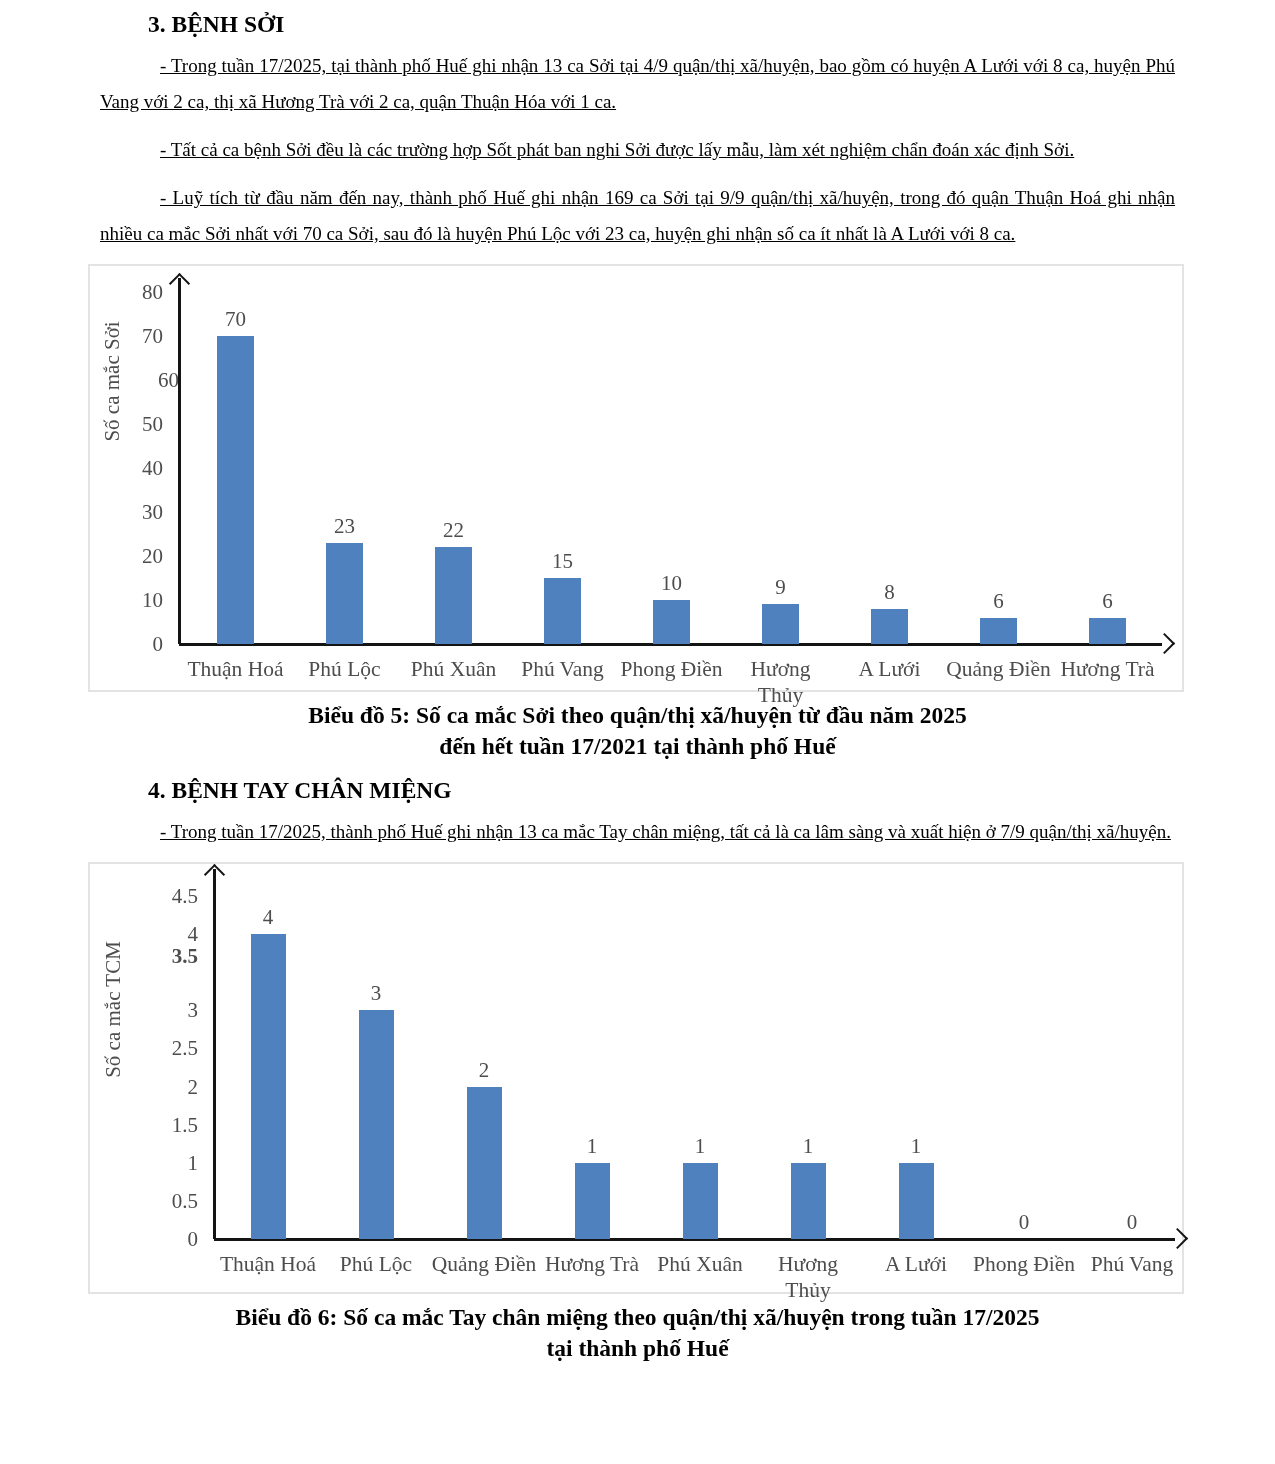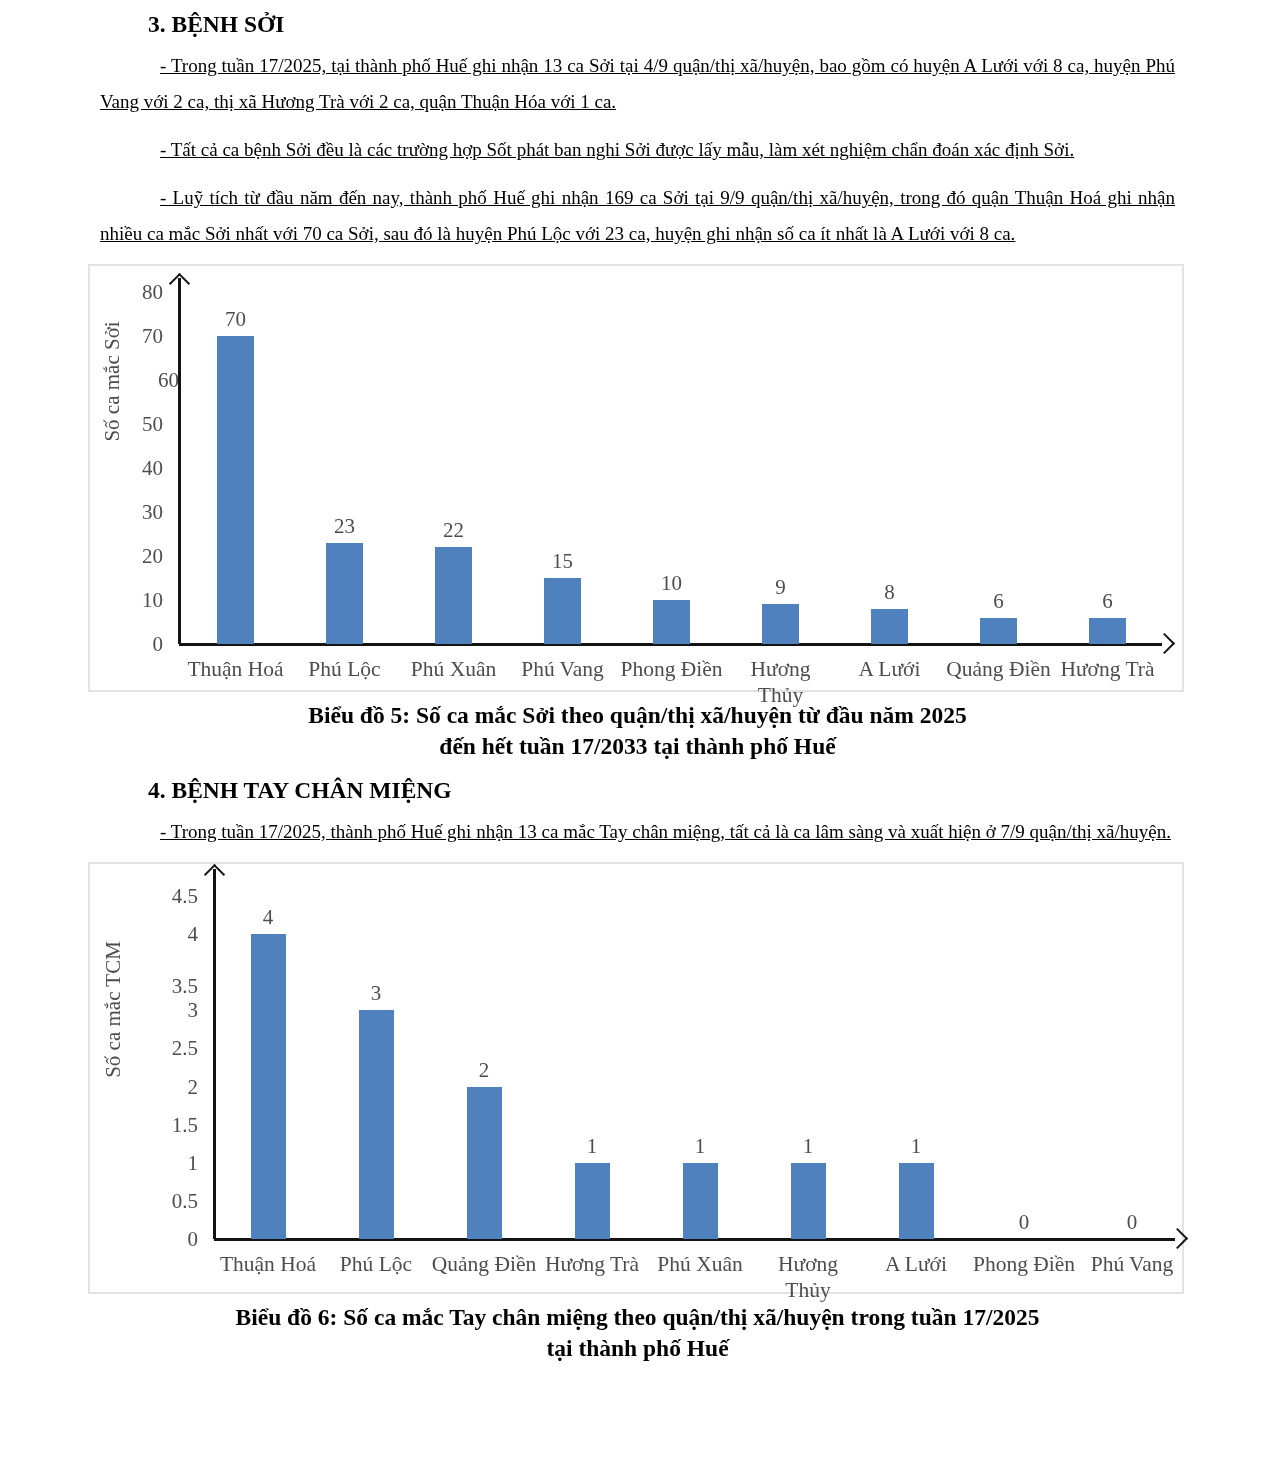--- a/index.html
+++ b/index.html
@@ -125,39 +125,39 @@
         <div class="cat">Phong Điền</div>
         <div class="cat">Hương Thủy</div>
         <div class="cat">A Lưới</div>
         <div class="cat">Quảng Điền</div>
         <div class="cat">Hương Trà</div>
       </div>
     </div>
 
   <div class="caption">
     <div>Biểu đồ 5: Số ca mắc Sởi theo quận/thị xã/huyện từ đầu năm 2025</div>
-    <div>đến hết tuần 17/2033 tại thành phố Huế</div>
+    <div>đến hết tuần 17/2021 tại thành phố Huế</div>
   </div>
 
   <div class="heading h4">4. BỆNH TAY CHÂN MIỆNG</div>
 
   <p class="body mt1">- Trong tuần 17/2025, thành phố Huế ghi nhận 13 ca mắc Tay chân miệng, tất cả là ca lâm sàng và xuất hiện ở 7/9 quận/thị xã/huyện.</p>
 
   <div class="chart-box" id="chart2">
       <div class="y-title-wrap" style="left: 0px; top: 60px; width: 46px; height: 170px;">
         <span class="y-title">Số ca mắc TCM</span>
       </div>
       <div class="y-tick" style="left: 0px; width: 108px; top: 362px;">0</div>
       <div class="y-tick" style="left: 0px; width: 108px; top: 323.889px;">0.5</div>
       <div class="y-tick" style="left: 0px; width: 108px; top: 285.778px;">1</div>
       <div class="y-tick" style="left: 0px; width: 108px; top: 247.667px;">1.5</div>
       <div class="y-tick" style="left: 0px; width: 108px; top: 209.556px;">2</div>
       <div class="y-tick" style="left: 0px; width: 108px; top: 171.444px;">2.5</div>
       <div class="y-tick" style="left: 0px; width: 108px; top: 133.333px;">3</div>
-      <div class="y-tick" style="left: 0px; width: 108px; top: 109px;">3.5</div>
+      <div class="y-tick" style="left: 0px; width: 108px; top: 79px; font-weight: bold;">3.5</div>
       <div class="y-tick" style="left: 0px; width: 108px; top: 57.1111px;">4</div>
       <div class="y-tick" style="left: 0px; width: 108px; top: 19px;">4.5</div>
       <div class="axis-v" style="left: 123px; top: 5px; height: 370px; background: rgb(20, 20, 20);"></div>
       <div class="arrow up" style="left: 117px; top: 3px;"></div>
       <div class="axis-h" style="left: 124px; top: 374px; width: 961px; background: rgb(20, 20, 20);"></div>
       <div class="arrow right" style="left: 1080px; top: 367px;"></div>
       <div class="bars" style="left: 124px; top: 32px; width: 972px; height: 343px;">
         <div class="slot">
           <div class="bar-val">4</div>
           <div class="bar" style="width: 35px; height: 304.889px; background: rgb(78, 129, 189);"></div>

